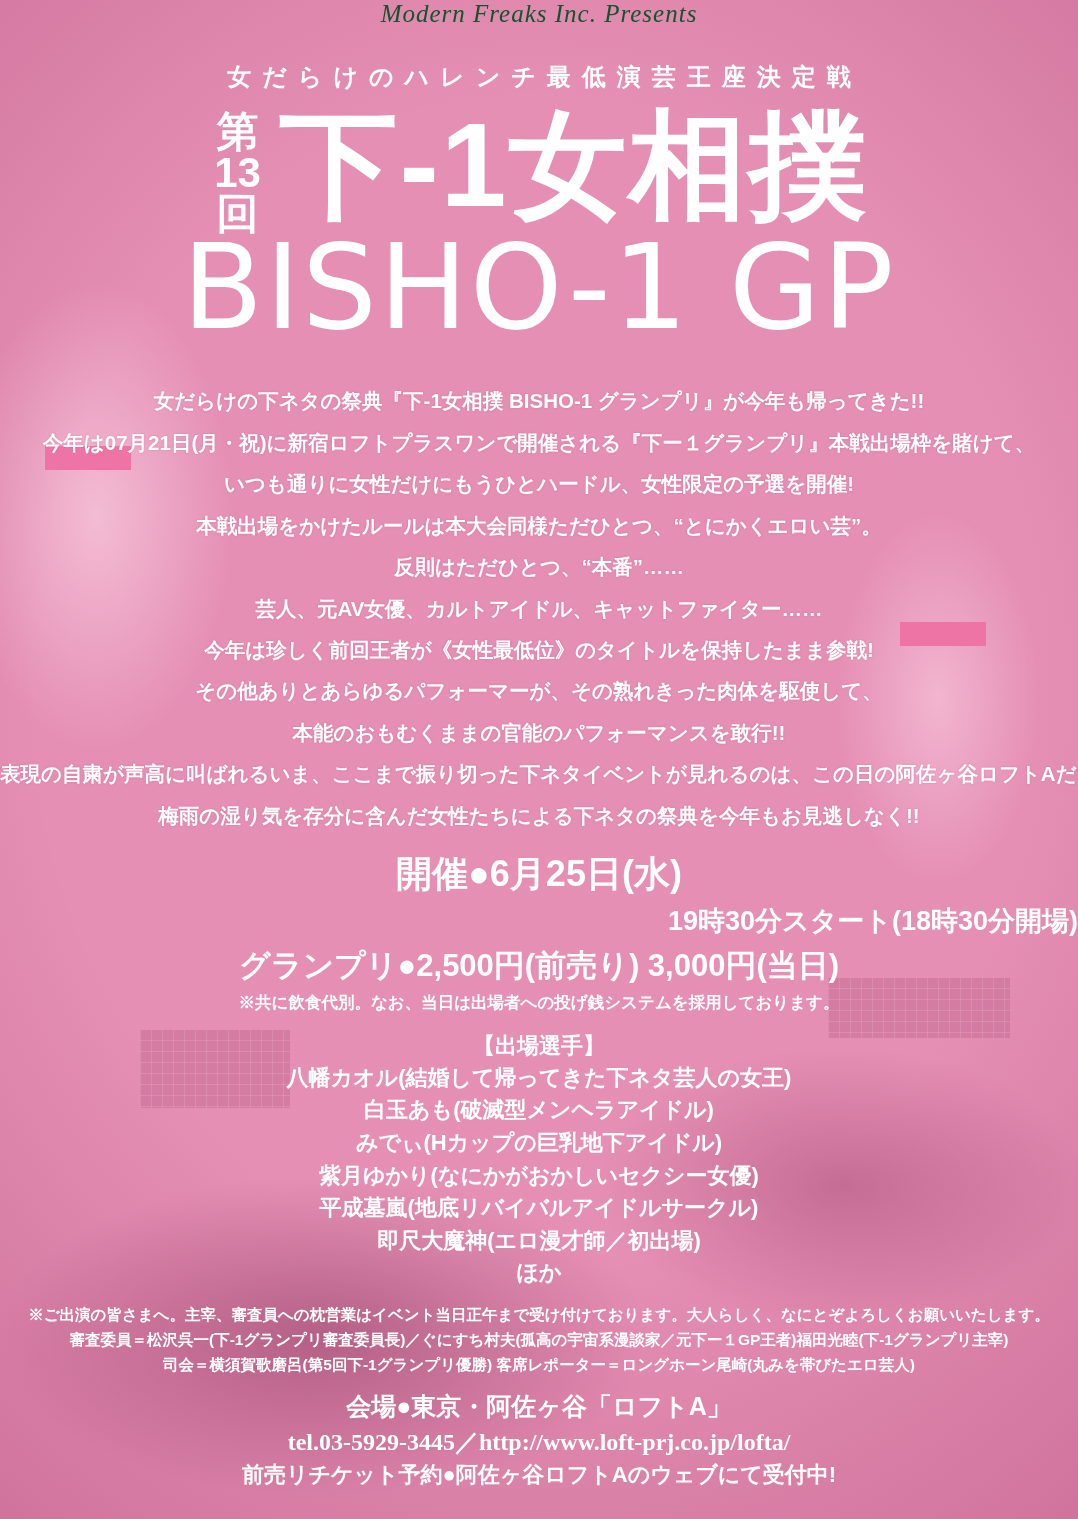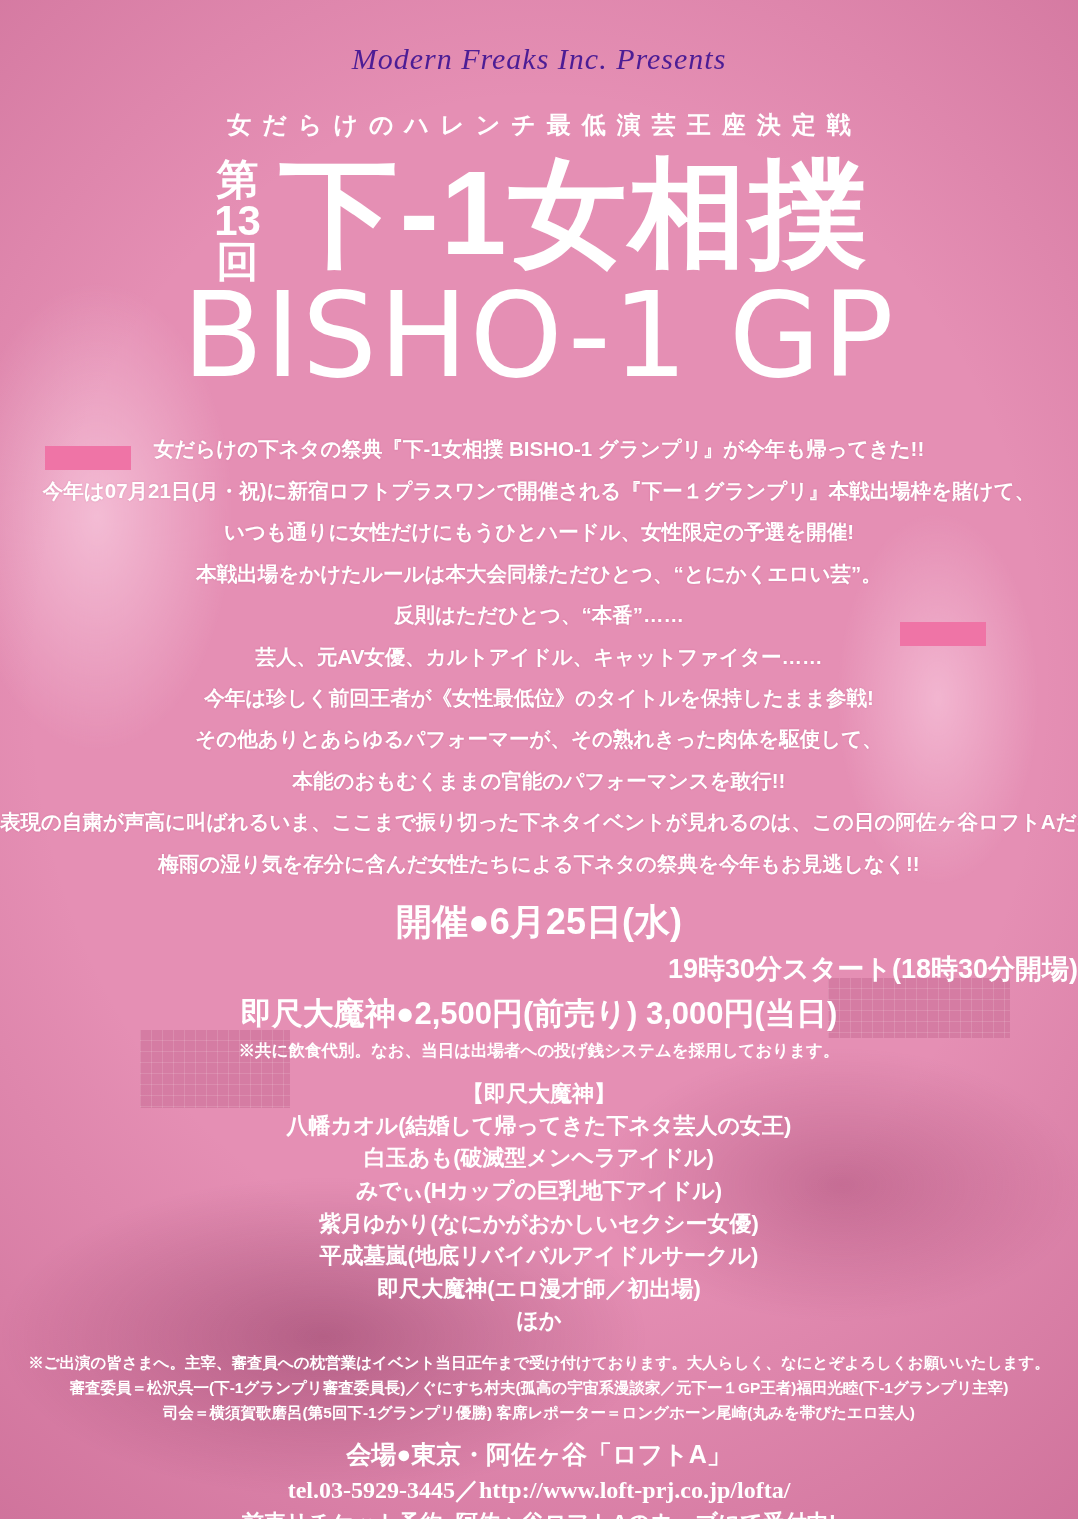--- a/index.html
+++ b/index.html
@@ -49,24 +49,23 @@
     z-index: 5;
     width: 100%;
     height: 100%;
     color: #ffffff;
     text-align: center;
   }
 
   .presents {
     font-family: "Liberation Serif", serif;
     font-style: italic;
-    font-size: 30px;
+    font-size: 25px;
     letter-spacing: 1px;
-    color: #4c1d95;
-    padding-top: 42px;
+    color: #14532d;
   }
   .tagline {
     font-size: 24px;
     font-weight: bold;
     letter-spacing: 11px;
     margin-top: 33px;
     color: #ffffff;
     text-indent: 11px;
   }
   .title-row {
@@ -224,25 +223,25 @@
       <div>芸人、元AV女優、カルトアイドル、キャットファイター……</div>
       <div>今年は珍しく前回王者が《女性最低位》のタイトルを保持したまま参戦!</div>
       <div>その他ありとあらゆるパフォーマーが、その熟れきった肉体を駆使して、</div>
       <div>本能のおもむくままの官能のパフォーマンスを敢行!!</div>
       <div>表現の自粛が声高に叫ばれるいま、ここまで振り切った下ネタイベントが見れるのは、この日の阿佐ヶ谷ロフトAだけ!</div>
       <div>梅雨の湿り気を存分に含んだ女性たちによる下ネタの祭典を今年もお見逃しなく!!</div>
     </div>
 
     <div class="date-line">開催●6月25日(水)</div>
     <div class="time-line">19時30分スタート(18時30分開場)</div>
-    <div class="price-line">即尺大魔神●2,500円(前売り) 3,000円(当日)</div>
+    <div class="price-line">グランプリ●2,500円(前売り) 3,000円(当日)</div>
     <div class="note-small">※共に飲食代別。なお、当日は出場者への投げ銭システムを採用しております。</div>
 
     <div class="performers">
-      <div class="head">【即尺大魔神】</div>
+      <div class="head">【出場選手】</div>
       <div class="p">八幡カオル(結婚して帰ってきた下ネタ芸人の女王)</div>
       <div class="p">白玉あも(破滅型メンヘラアイドル)</div>
       <div class="p">みでぃ(Hカップの巨乳地下アイドル)</div>
       <div class="p">紫月ゆかり(なにかがおかしいセクシー女優)</div>
       <div class="p">平成墓嵐(地底リバイバルアイドルサークル)</div>
       <div class="p">即尺大魔神(エロ漫才師／初出場)</div>
       <div class="p">ほか</div>
     </div>
 
     <div class="credits">

